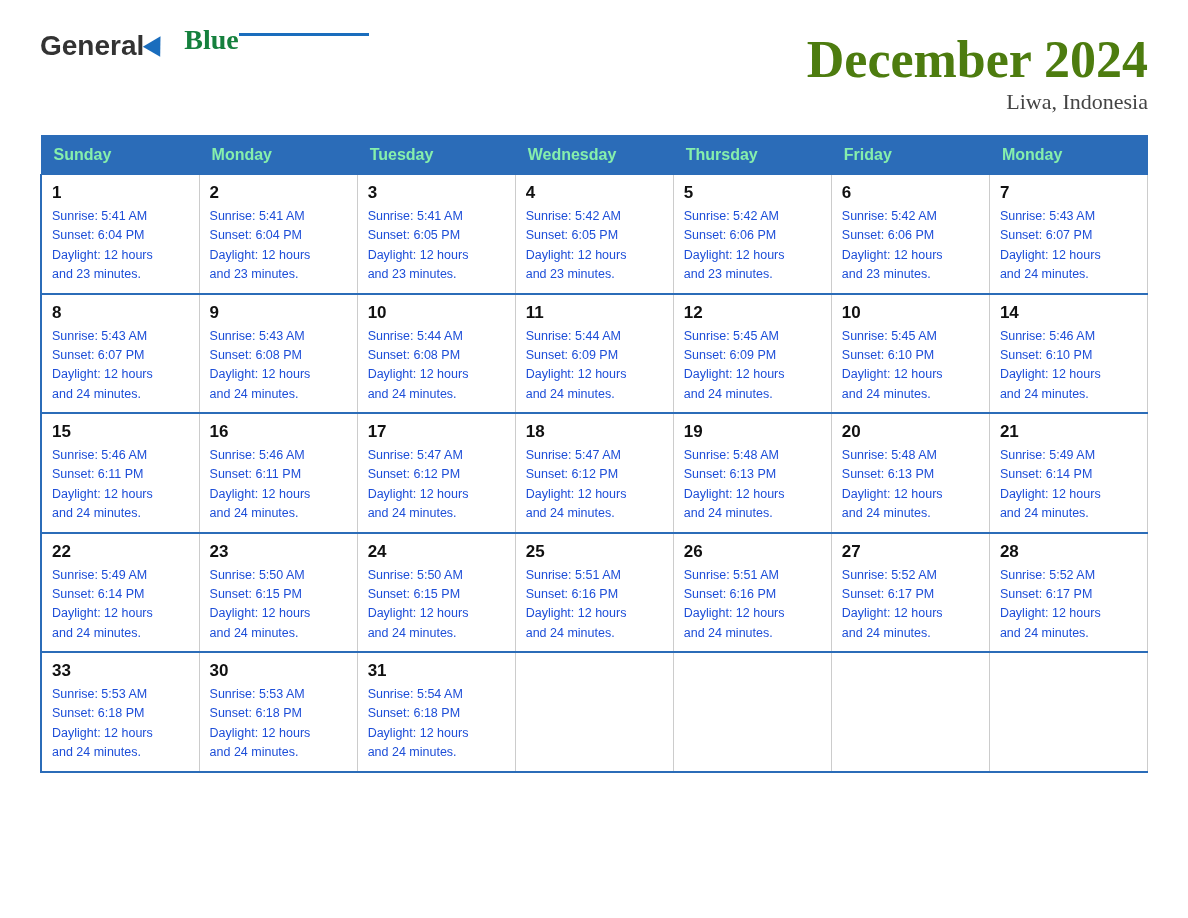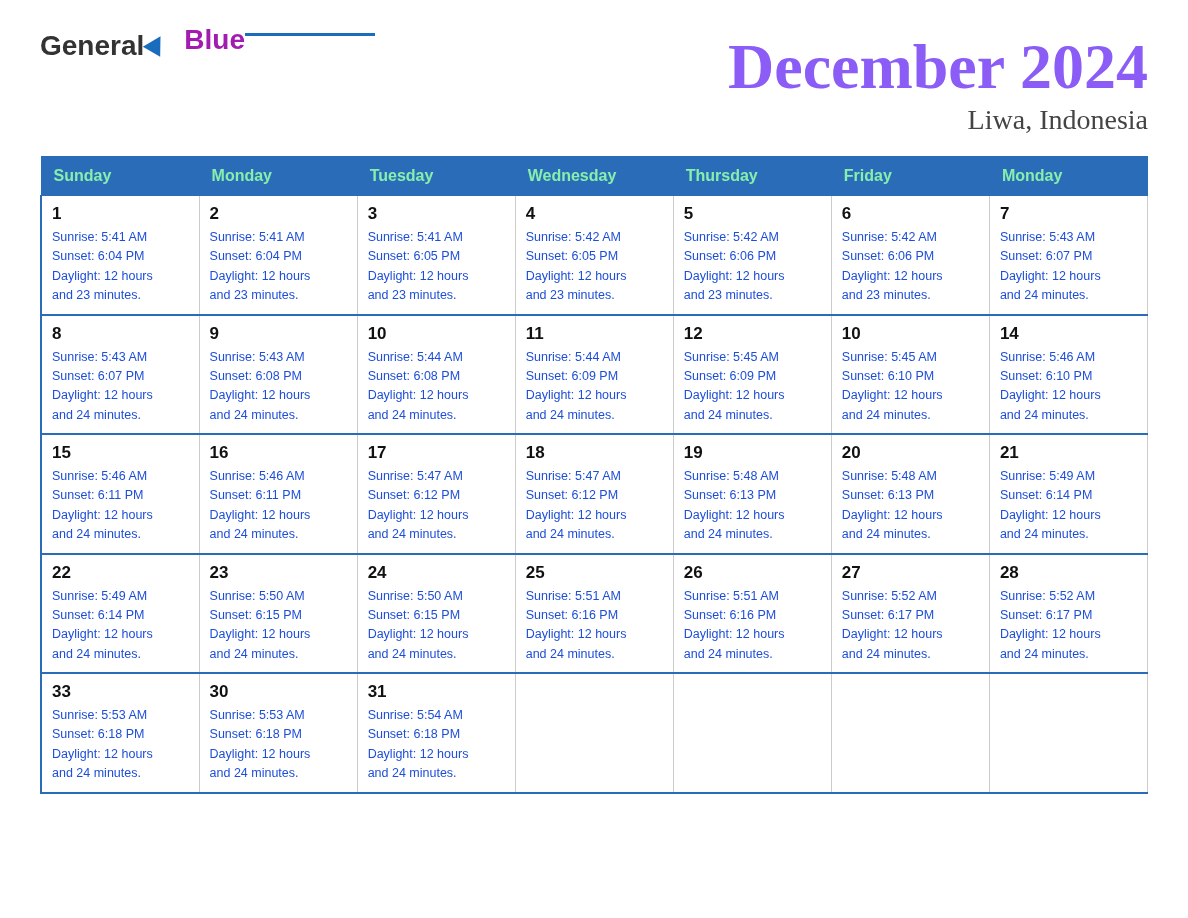--- a/index.html
+++ b/index.html
@@ -45,27 +45,27 @@
     .logo-line {
       width: 130px;
       height: 3px;
       background: #1a6dbd;
       margin-top: 3px;
     }
     .title-area {
       text-align: right;
     }
     .calendar-title {
-      font-size: 64px;
-      font-weight: bold;
-      color: #8b5cf6;
+      font-size: 52px;
+      font-weight: bold;
+      color: #4d7c0f;
       font-family: Georgia, serif;
     }
     .calendar-subtitle {
-      font-size: 28px;
+      font-size: 22px;
       color: #444;
       font-family: Georgia, serif;
     }
     table {
       width: 100%;
       border-collapse: collapse;
     }
     thead tr th {
       background: #2b6cb8;
       color: #86efac;
@@ -110,21 +110,21 @@
 <body>
 
 <div class="header-area">
   <div class="logo-area">
     <div class="logo-text">
       <span class="logo-general">General</span>
       <div class="logo-triangle"></div>
     </div>
     <div style="display:flex;align-items:center;margin-top:-6px;">
       <span style="width:18px;display:inline-block;"></span>
-      <span class="logo-blue" style="font-size:28px;font-weight:bold;color:#a21caf;">Blue</span>
+      <span class="logo-blue" style="font-size:28px;font-weight:bold;color:#15803d;font-family:Liberation Serif, serif;">Blue</span>
     </div>
     <div class="logo-line"></div>
   </div>
   <div class="title-area">
     <div class="calendar-title">December 2024</div>
     <div class="calendar-subtitle">Liwa, Indonesia</div>
   </div>
 </div>
 
 <table>

